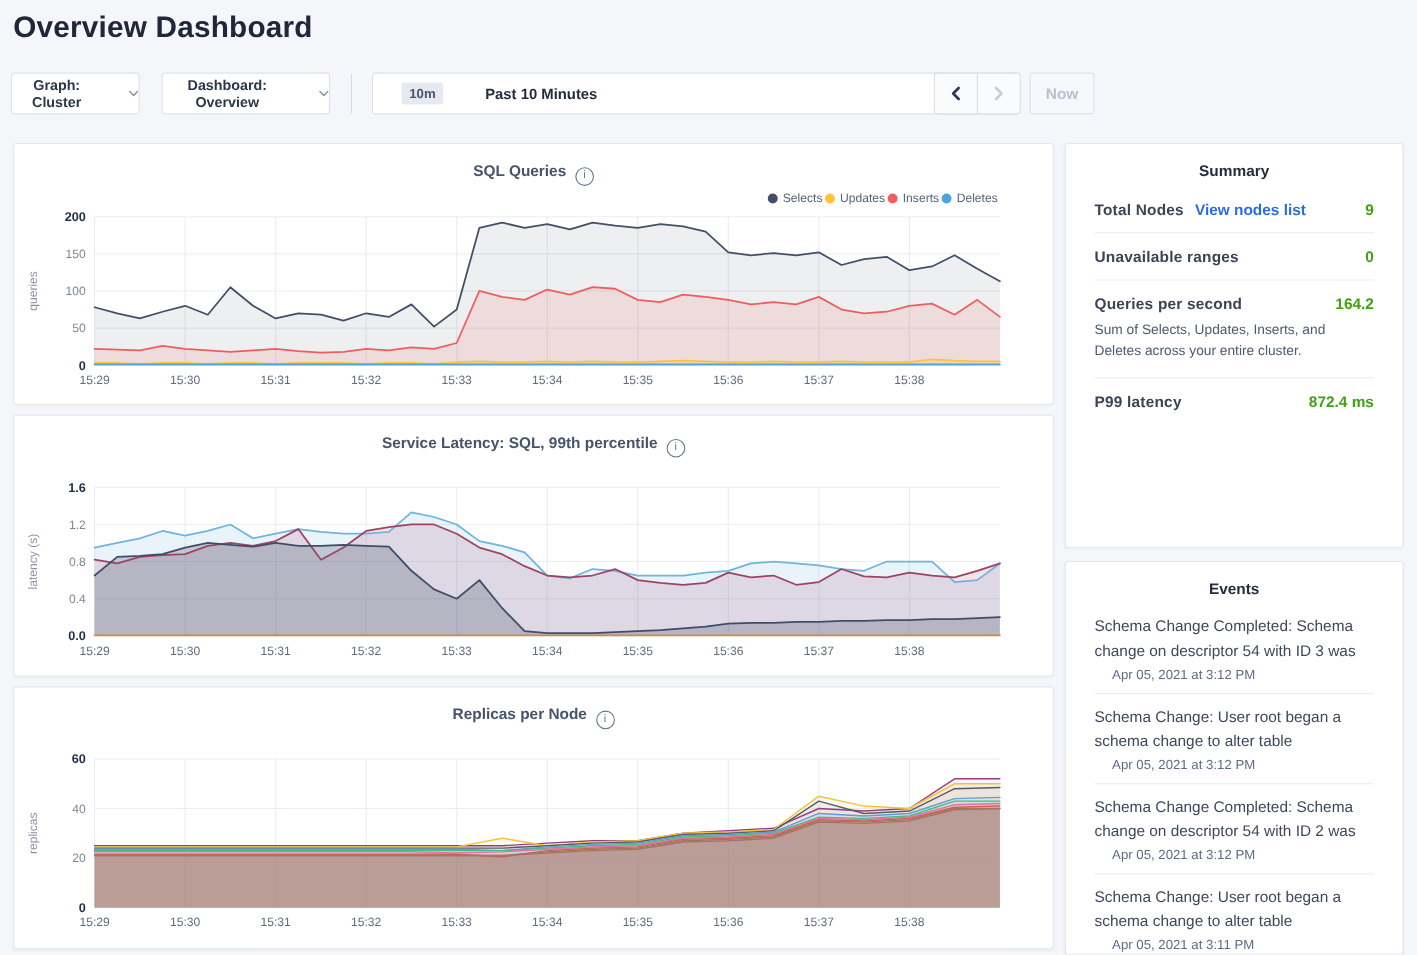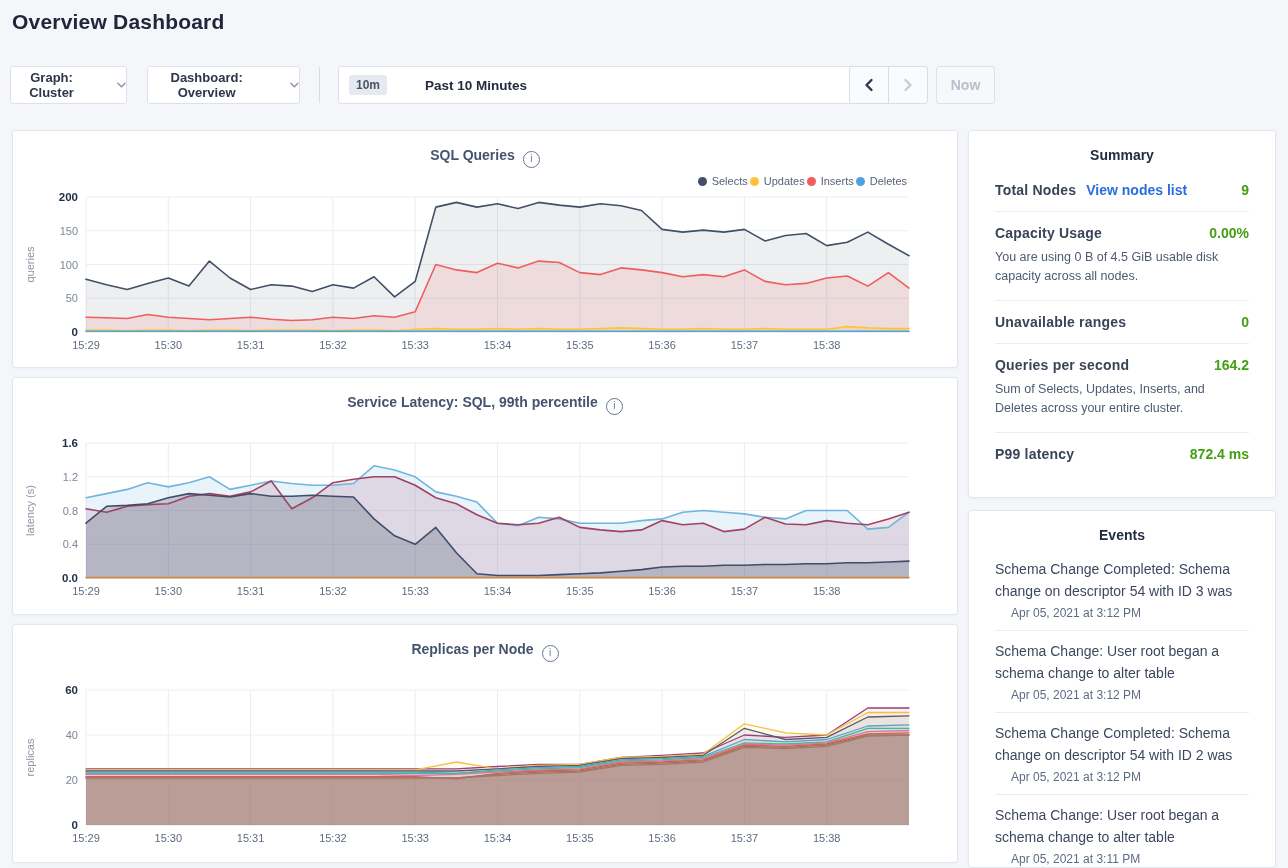--- a/index.html
+++ b/index.html
@@ -1,25 +1,25 @@
 <!DOCTYPE html>
 <html><head>
 <meta charset="utf-8">
 <style>
   html,body{margin:0;padding:0;}
   body{width:1288px;height:868px;overflow:hidden;background:#f4f6fa;font-family:"Liberation Sans",sans-serif;}
   .page{position:relative;width:1288px;height:868px;background:#f4f6fa;overflow:hidden;}
-  .page-title{position:absolute;left:12px;top:10px;margin:0;font-size:21px;font-weight:600;color:#20273a;letter-spacing:.2px;}
+  .page-title{position:absolute;left:12px;top:10px;margin:0;font-size:27px;font-weight:600;color:#20273a;letter-spacing:.2px;}
   
   .toolbar{position:absolute;top:66px;left:0;width:1288px;height:38px;}
   .btn{position:absolute;top:0;height:38px;background:#ffffff;border:1px solid #dde2ea;border-radius:3px;box-sizing:border-box;display:flex;align-items:center;justify-content:center;gap:25px;font-family:inherit;font-size:13px;font-weight:700;color:#2c3549;cursor:pointer;padding:0;}
   .dd1{left:10px;width:117px;}
   .dd2{left:147px;width:153px;}
   .vdivider{position:absolute;left:319px;top:1px;width:1px;height:36px;background:#d7dce4;}
-  .timepicker{left:338px;width:589px;justify-content:flex-start;padding:0 10px;}
+  .timepicker{left:338px;width:589px;justify-content:flex-start;padding:0 26px;}
   .tp-badge{background:#e6e9ef;border-radius:3px;padding:3px 7px;font-size:12px;font-weight:700;color:#4a5468;margin-right:13px;}
   .tp-label{font-size:13.5px;font-weight:700;color:#232b3d;}
   .tp-caret{position:absolute;right:14px;top:16px;}
   .navgroup{position:absolute;left:849px;top:0;width:79px;height:38px;border:1px solid #d9dee6;border-radius:3px;box-sizing:border-box;background:#fafbfd;display:flex;}
   .navgroup button{flex:1;background:transparent;border:none;cursor:pointer;display:flex;align-items:center;justify-content:center;padding:0;}
   .navgroup button+button{border-left:1px solid #d9dee6;}
   .now-btn{left:936px;width:59px;background:#f6f8fb;color:#b9c0cc;font-size:14px;cursor:default;}
   
   .chart-card{position:absolute;left:12px;width:946px;background:#fff;border:1px solid #e2e7ee;border-radius:3px;box-shadow:0 1px 3px rgba(35,45,70,.04);box-sizing:border-box;}
   .ctitle-row{position:absolute;top:16px;left:0;right:0;text-align:center;font-size:14px;font-weight:700;color:#46536d;}
@@ -250,27 +250,20 @@
     <div>
         <div class="srow">
           <div class="srow-top">
             <span class="srow-label">Total Nodes</span>
             <a class="srow-link" href="#">View nodes list</a>
             <span class="srow-value">9</span>
           </div>
         </div>
         <div class="srow">
           <div class="srow-top">
-            <span class="srow-label">Capacity Usage</span>
-            <span class="srow-value">0.00%</span>
-          </div>
-          <div class="srow-desc">You are using 0 B of 4.5 GiB usable disk capacity across all nodes.</div>
-        </div>
-        <div class="srow">
-          <div class="srow-top">
             <span class="srow-label">Unavailable ranges</span>
             <span class="srow-value">0</span>
           </div>
         </div>
         <div class="srow">
           <div class="srow-top">
             <span class="srow-label">Queries per second</span>
             <span class="srow-value">164.2</span>
           </div>
           <div class="srow-desc">Sum of Selects, Updates, Inserts, and Deletes across your entire cluster.</div>

